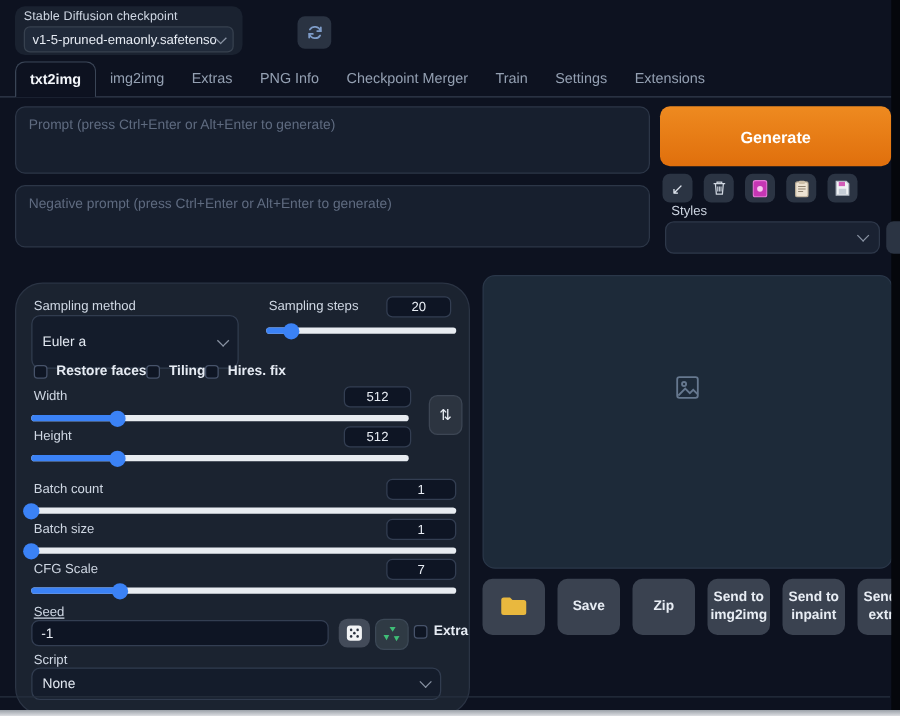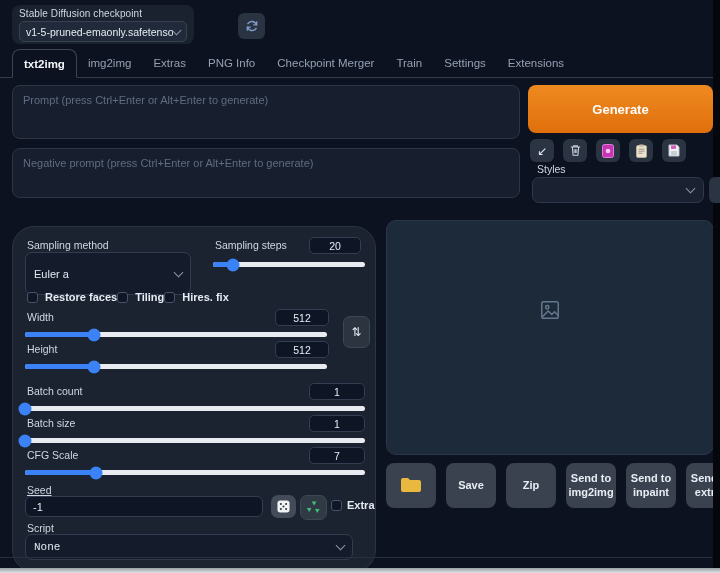--- a/index.html
+++ b/index.html
@@ -256,21 +256,21 @@
           <path d="M -2.5 -8 L 4 -8 L 0.8 -2.8 Z"></path>
           <path d="M -2.5 -8 L 4 -8 L 0.8 -2.8 Z" transform="rotate(120)"></path>
           <path d="M -2.5 -8 L 4 -8 L 0.8 -2.8 Z" transform="rotate(240)"></path>
         </g>
       </svg>
     </div>
     <span class="abs cbox" style="left:318px;top:273px;"></span>
     <span class="abs" style="left:334px;top:272px;font-size:11px;font-weight:600;color:#e6ebf3;">Extra</span>
 
     <div class="abs lbl" style="left:14px;top:295px;">Script</div>
-    <div class="abs select" style="left:12px;top:307px;width:328px;height:26px;font-family:Liberation Mono, monospace;">
+    <div class="abs select" style="left:12px;top:307px;width:328px;height:26px;">
       <span>None</span>
       <span class="chev"></span>
     </div>
   </div>
 
   <div class="preview">
     <svg class="ph-icon" width="22" height="22" viewBox="0 0 24 24" fill="none" stroke="#66788f" stroke-width="1.6">
       <rect x="3" y="3" width="18" height="18" rx="2"></rect>
       <circle cx="9" cy="9" r="1.8"></circle>
       <path d="M4 19 l6-6 4 4 3-3 4 4"></path>

